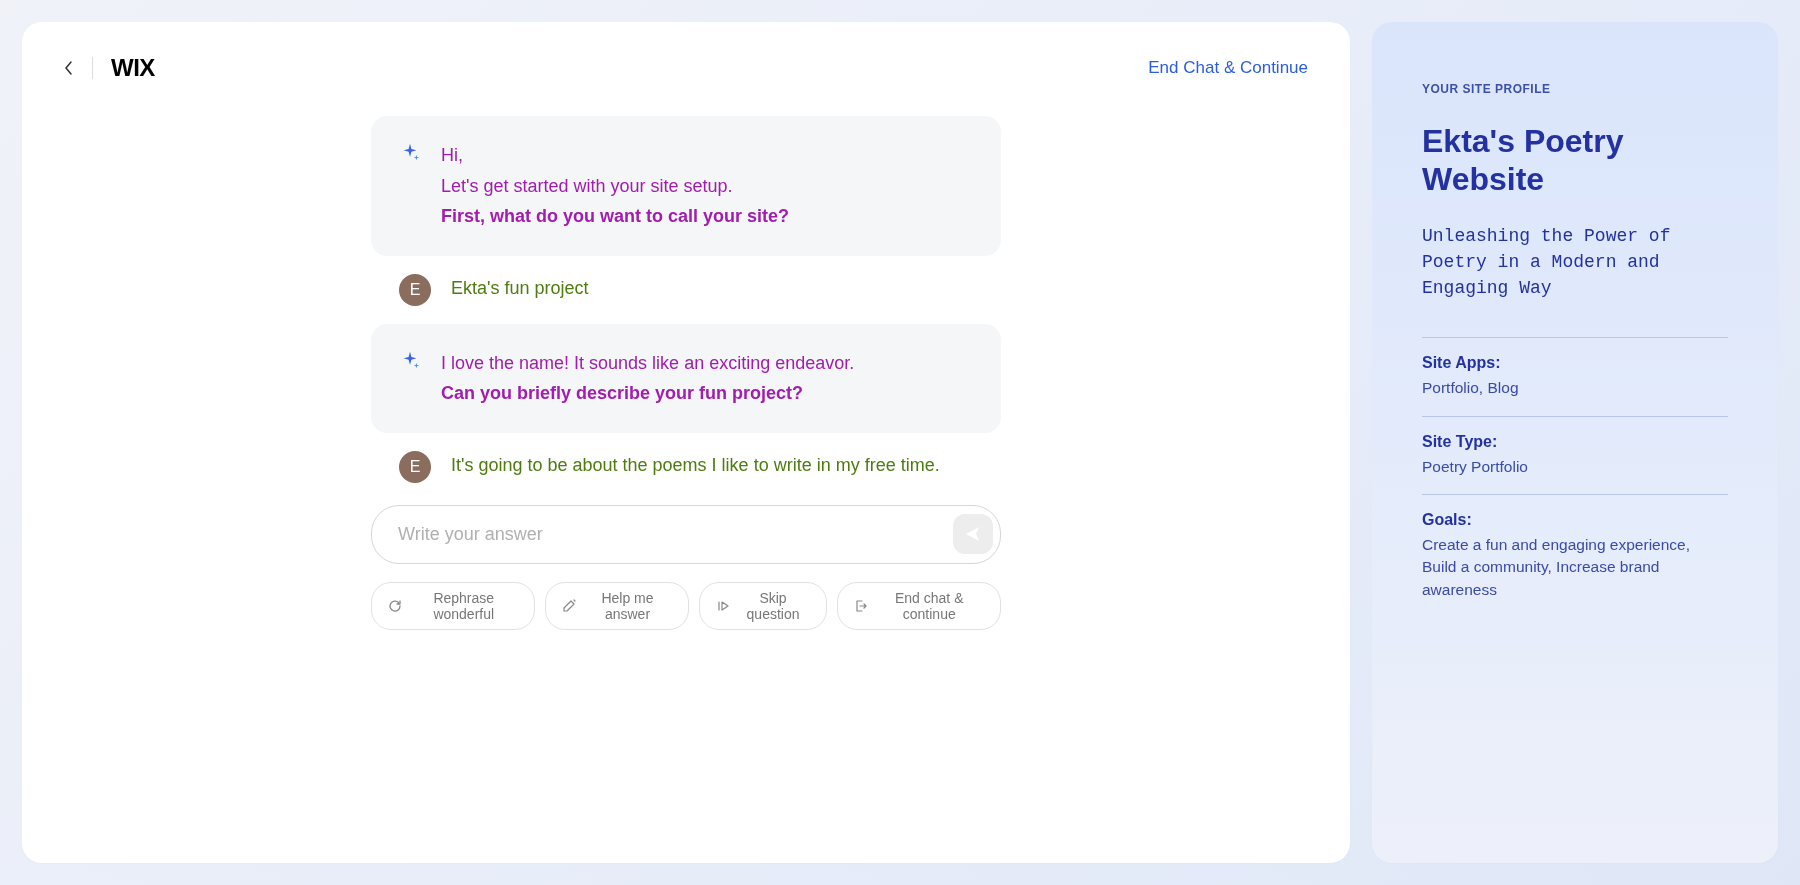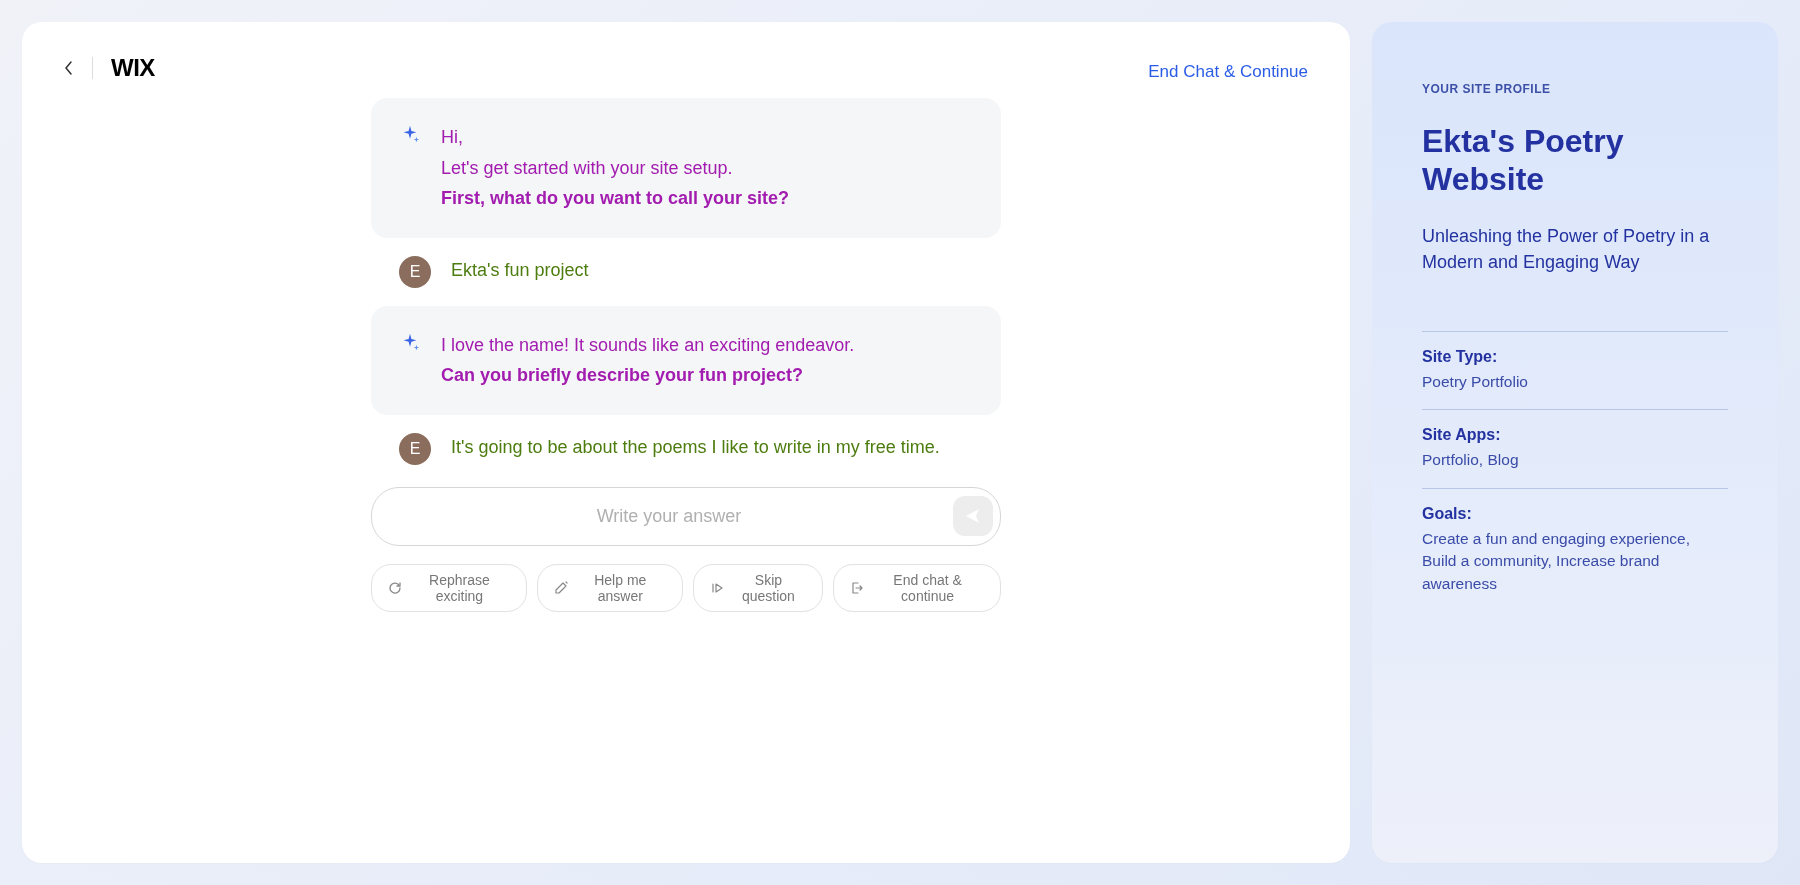--- a/index.html
+++ b/index.html
@@ -20,23 +20,23 @@
       border-radius: 20px;
       flex: 1;
       display: flex;
       flex-direction: column;
       padding: 32px 42px 28px 42px;
       position: relative;
       box-shadow: 0 1px 3px rgba(0,0,0,0.02);
     }
     .header {
       display: flex;
-      align-items: flex-end;
+      align-items: center;
       justify-content: space-between;
-      margin-bottom: 16px;
+      margin-bottom: 34px;
     }
     .header-left {
       display: flex;
       align-items: center;
       gap: 18px;
     }
     .back-btn {
       cursor: pointer;
       color: #333;
       display: flex;
@@ -129,21 +129,20 @@
       align-items: center;
     }
     .answer-input {
       width: 100%;
       border: 1px solid #d6d6d6;
       border-radius: 28px;
       padding: 18px 60px 18px 26px;
       font-size: 18px;
       outline: none;
       color: #8b5cf6;
-      text-align: center;
     }
     .answer-input::placeholder { color: #b0b0b0; }
     .send-btn {
       position: absolute;
       right: 8px;
       width: 40px;
       height: 40px;
       border-radius: 12px;
       background: #ededed;
       border: none;
@@ -196,21 +195,22 @@
       font-size: 32px;
       font-weight: 700;
       color: #2332a0;
       line-height: 1.2;
       margin-bottom: 24px;
     }
     .profile-subtitle {
       font-size: 18px;
       line-height: 1.45;
       color: #2332a0;
-      margin-bottom: 56px;
+      margin-bottom: 36px;
+      font-family: Liberation Mono, monospace;
     }
     .profile-field {
       border-top: 1px solid #b9c6e8;
       padding: 16px 0;
     }
     .profile-field-label {
       font-weight: 700;
       color: #2332a0;
       font-size: 16px;
       margin-bottom: 5px;
@@ -280,21 +280,21 @@
             </svg>
         </button>
       </div>
       <div class="action-row">
         <button class="pill">
           <span class="pill-icon">
             <svg width="14" height="14" viewBox="0 0 14 14" fill="none">
                 <path d="M12 7a5 5 0 1 1-1.5-3.5M12 2v3h-3" stroke="#888" stroke-width="1.3" stroke-linecap="round" stroke-linejoin="round"></path>
               </svg>
           </span>
-          <span>Rephrase exciting</span>
+          <span>Rephrase wonderful</span>
         </button>
         <button class="pill">
           <span class="pill-icon">
             <svg width="14" height="14" viewBox="0 0 14 14" fill="none">
                 <path d="M9 2l3 3-7 7H2v-3l7-7zM12 1l1 1" stroke="#888" stroke-width="1.2" stroke-linecap="round" stroke-linejoin="round"></path>
               </svg>
           </span>
           <span>Help me answer</span>
         </button>
         <button class="pill">
@@ -317,26 +317,26 @@
     </div>
   </div>
 </div>
 
 <div class="side-panel">
   <div class="profile-kicker">YOUR SITE PROFILE</div>
   <div class="profile-title">Ekta's Poetry Website</div>
   <div class="profile-subtitle">Unleashing the Power of Poetry in a Modern and Engaging Way</div>
   <div id="profile-fields">
       <div class="profile-field">
+        <div class="profile-field-label">Site Apps:</div>
+        <div class="profile-field-value">Portfolio, Blog</div>
+      </div>
+      <div class="profile-field">
         <div class="profile-field-label">Site Type:</div>
         <div class="profile-field-value">Poetry Portfolio</div>
-      </div>
-      <div class="profile-field">
-        <div class="profile-field-label">Site Apps:</div>
-        <div class="profile-field-value">Portfolio, Blog</div>
       </div>
       <div class="profile-field">
         <div class="profile-field-label">Goals:</div>
         <div class="profile-field-value">Create a fun and engaging experience, Build a community, Increase brand awareness</div>
       </div>
     </div>
 
 </div>
 
 </body></html>

